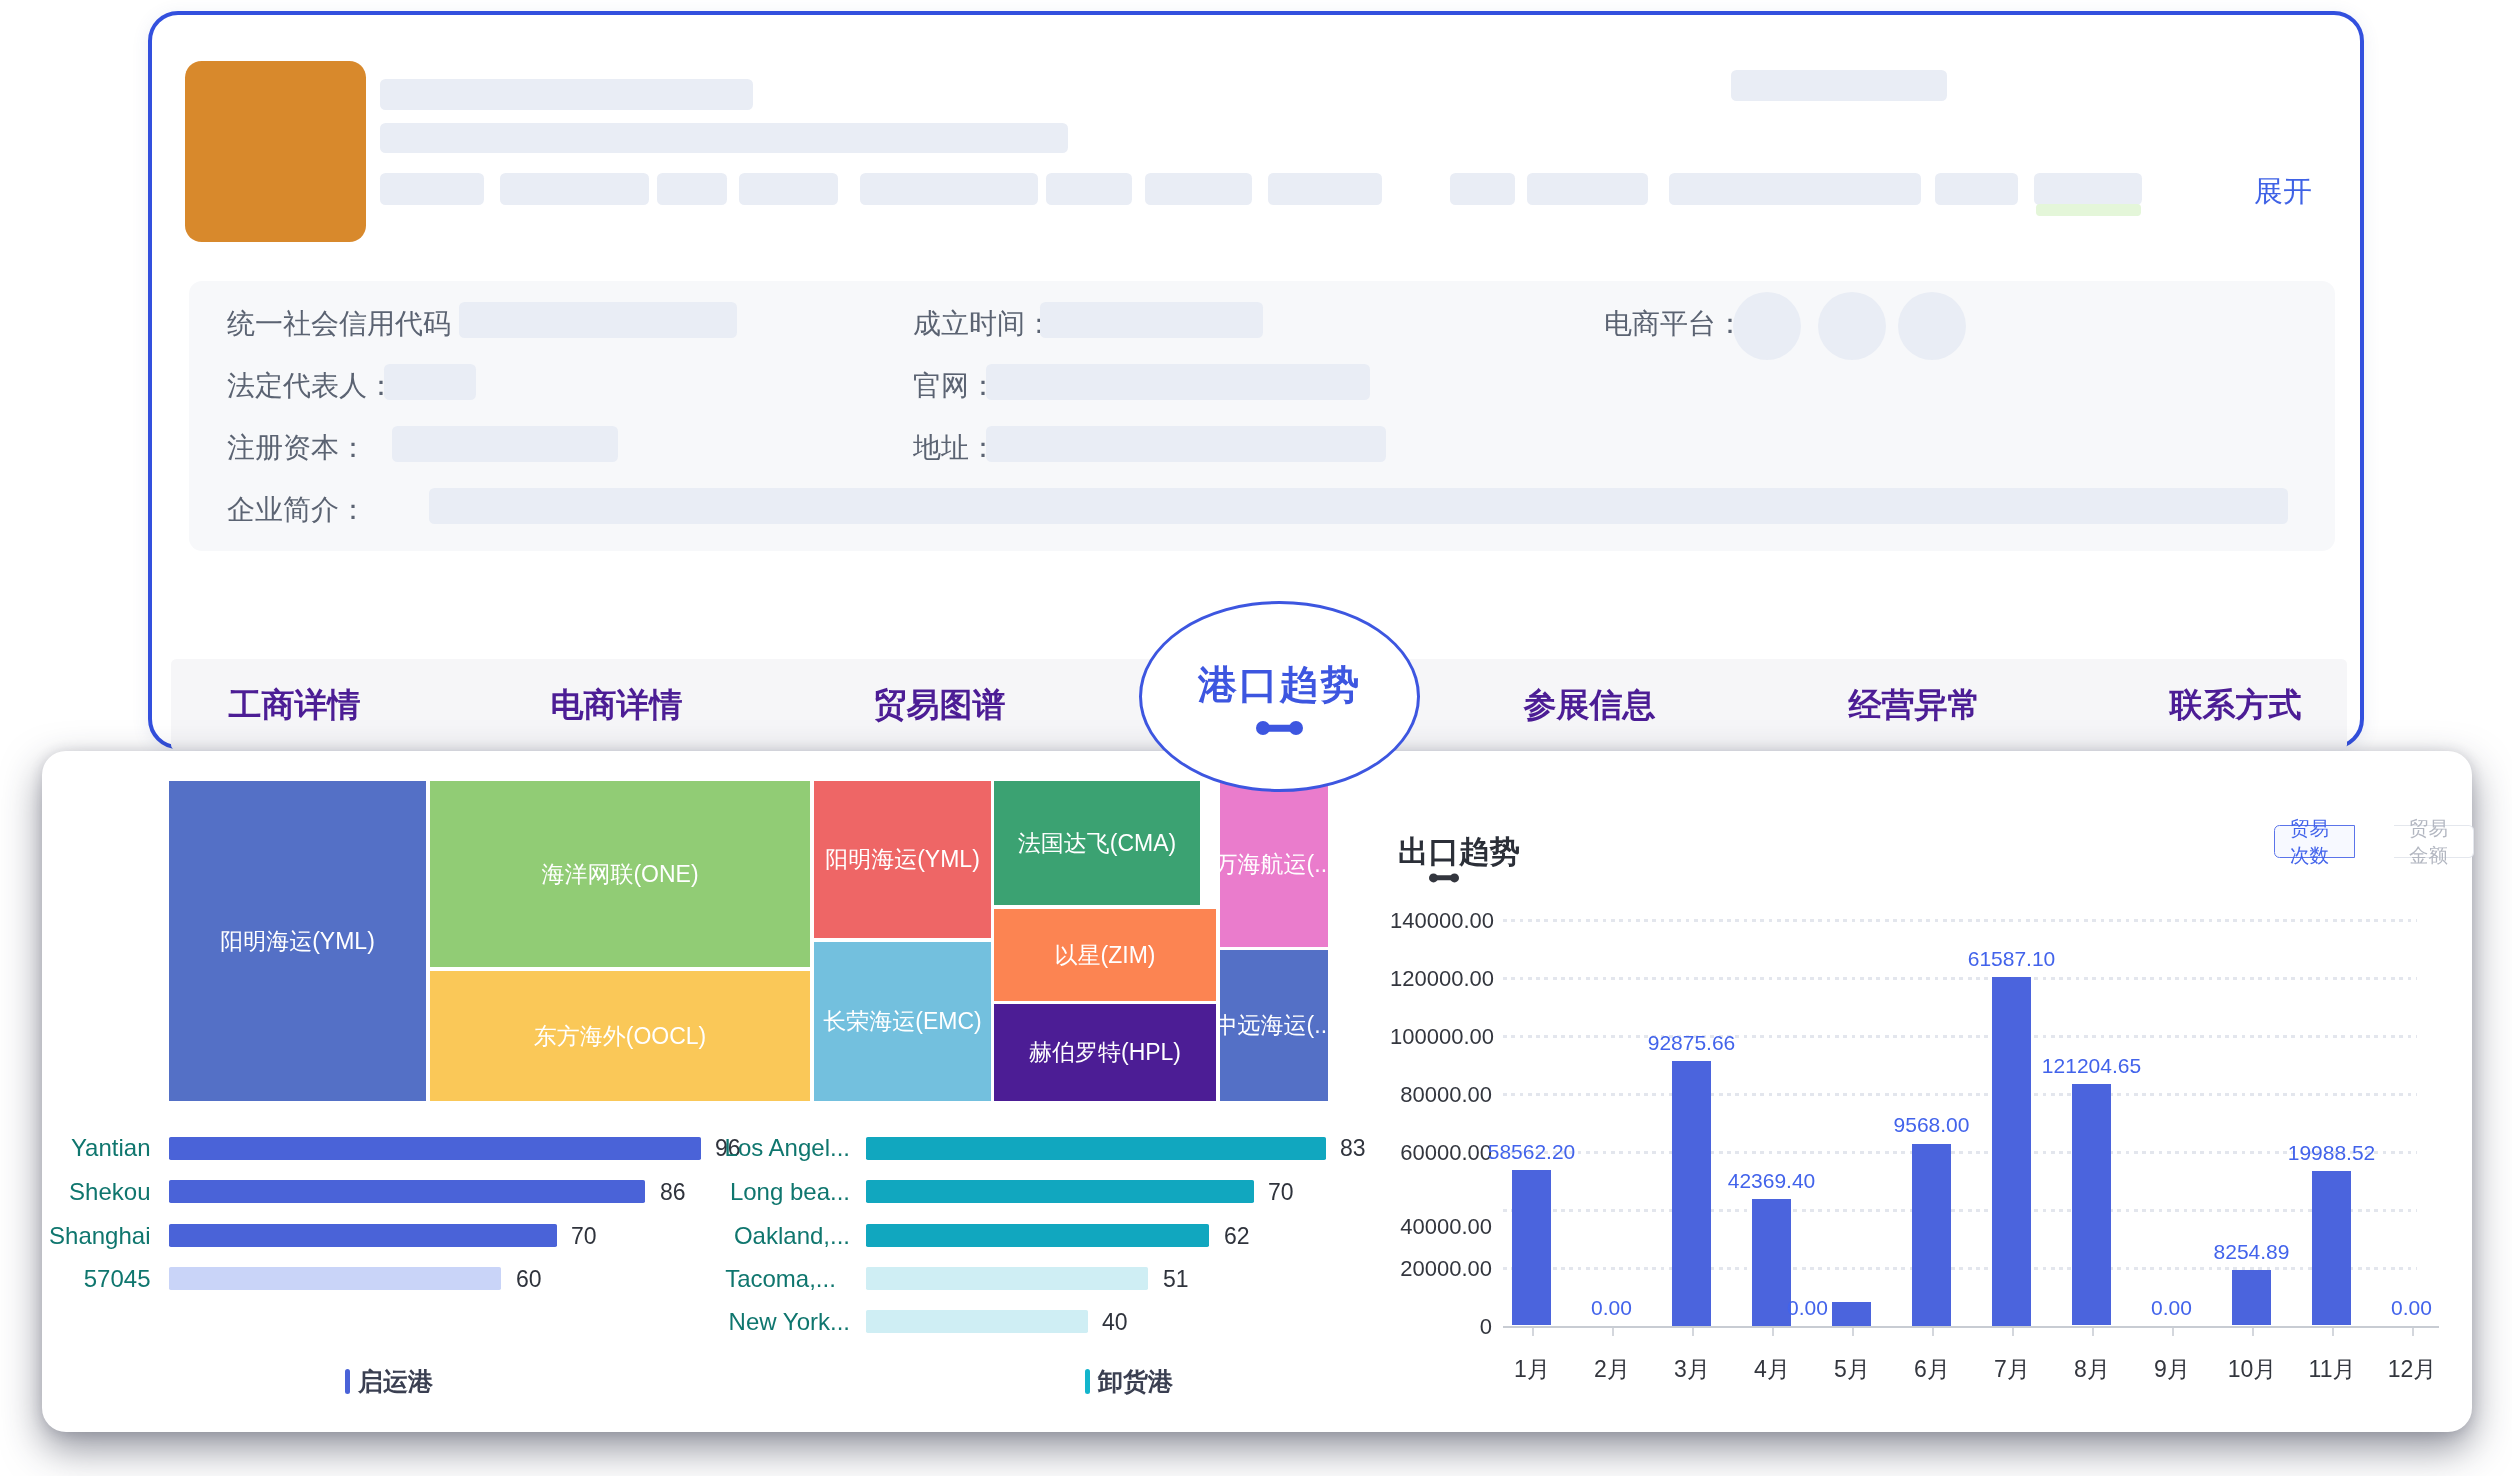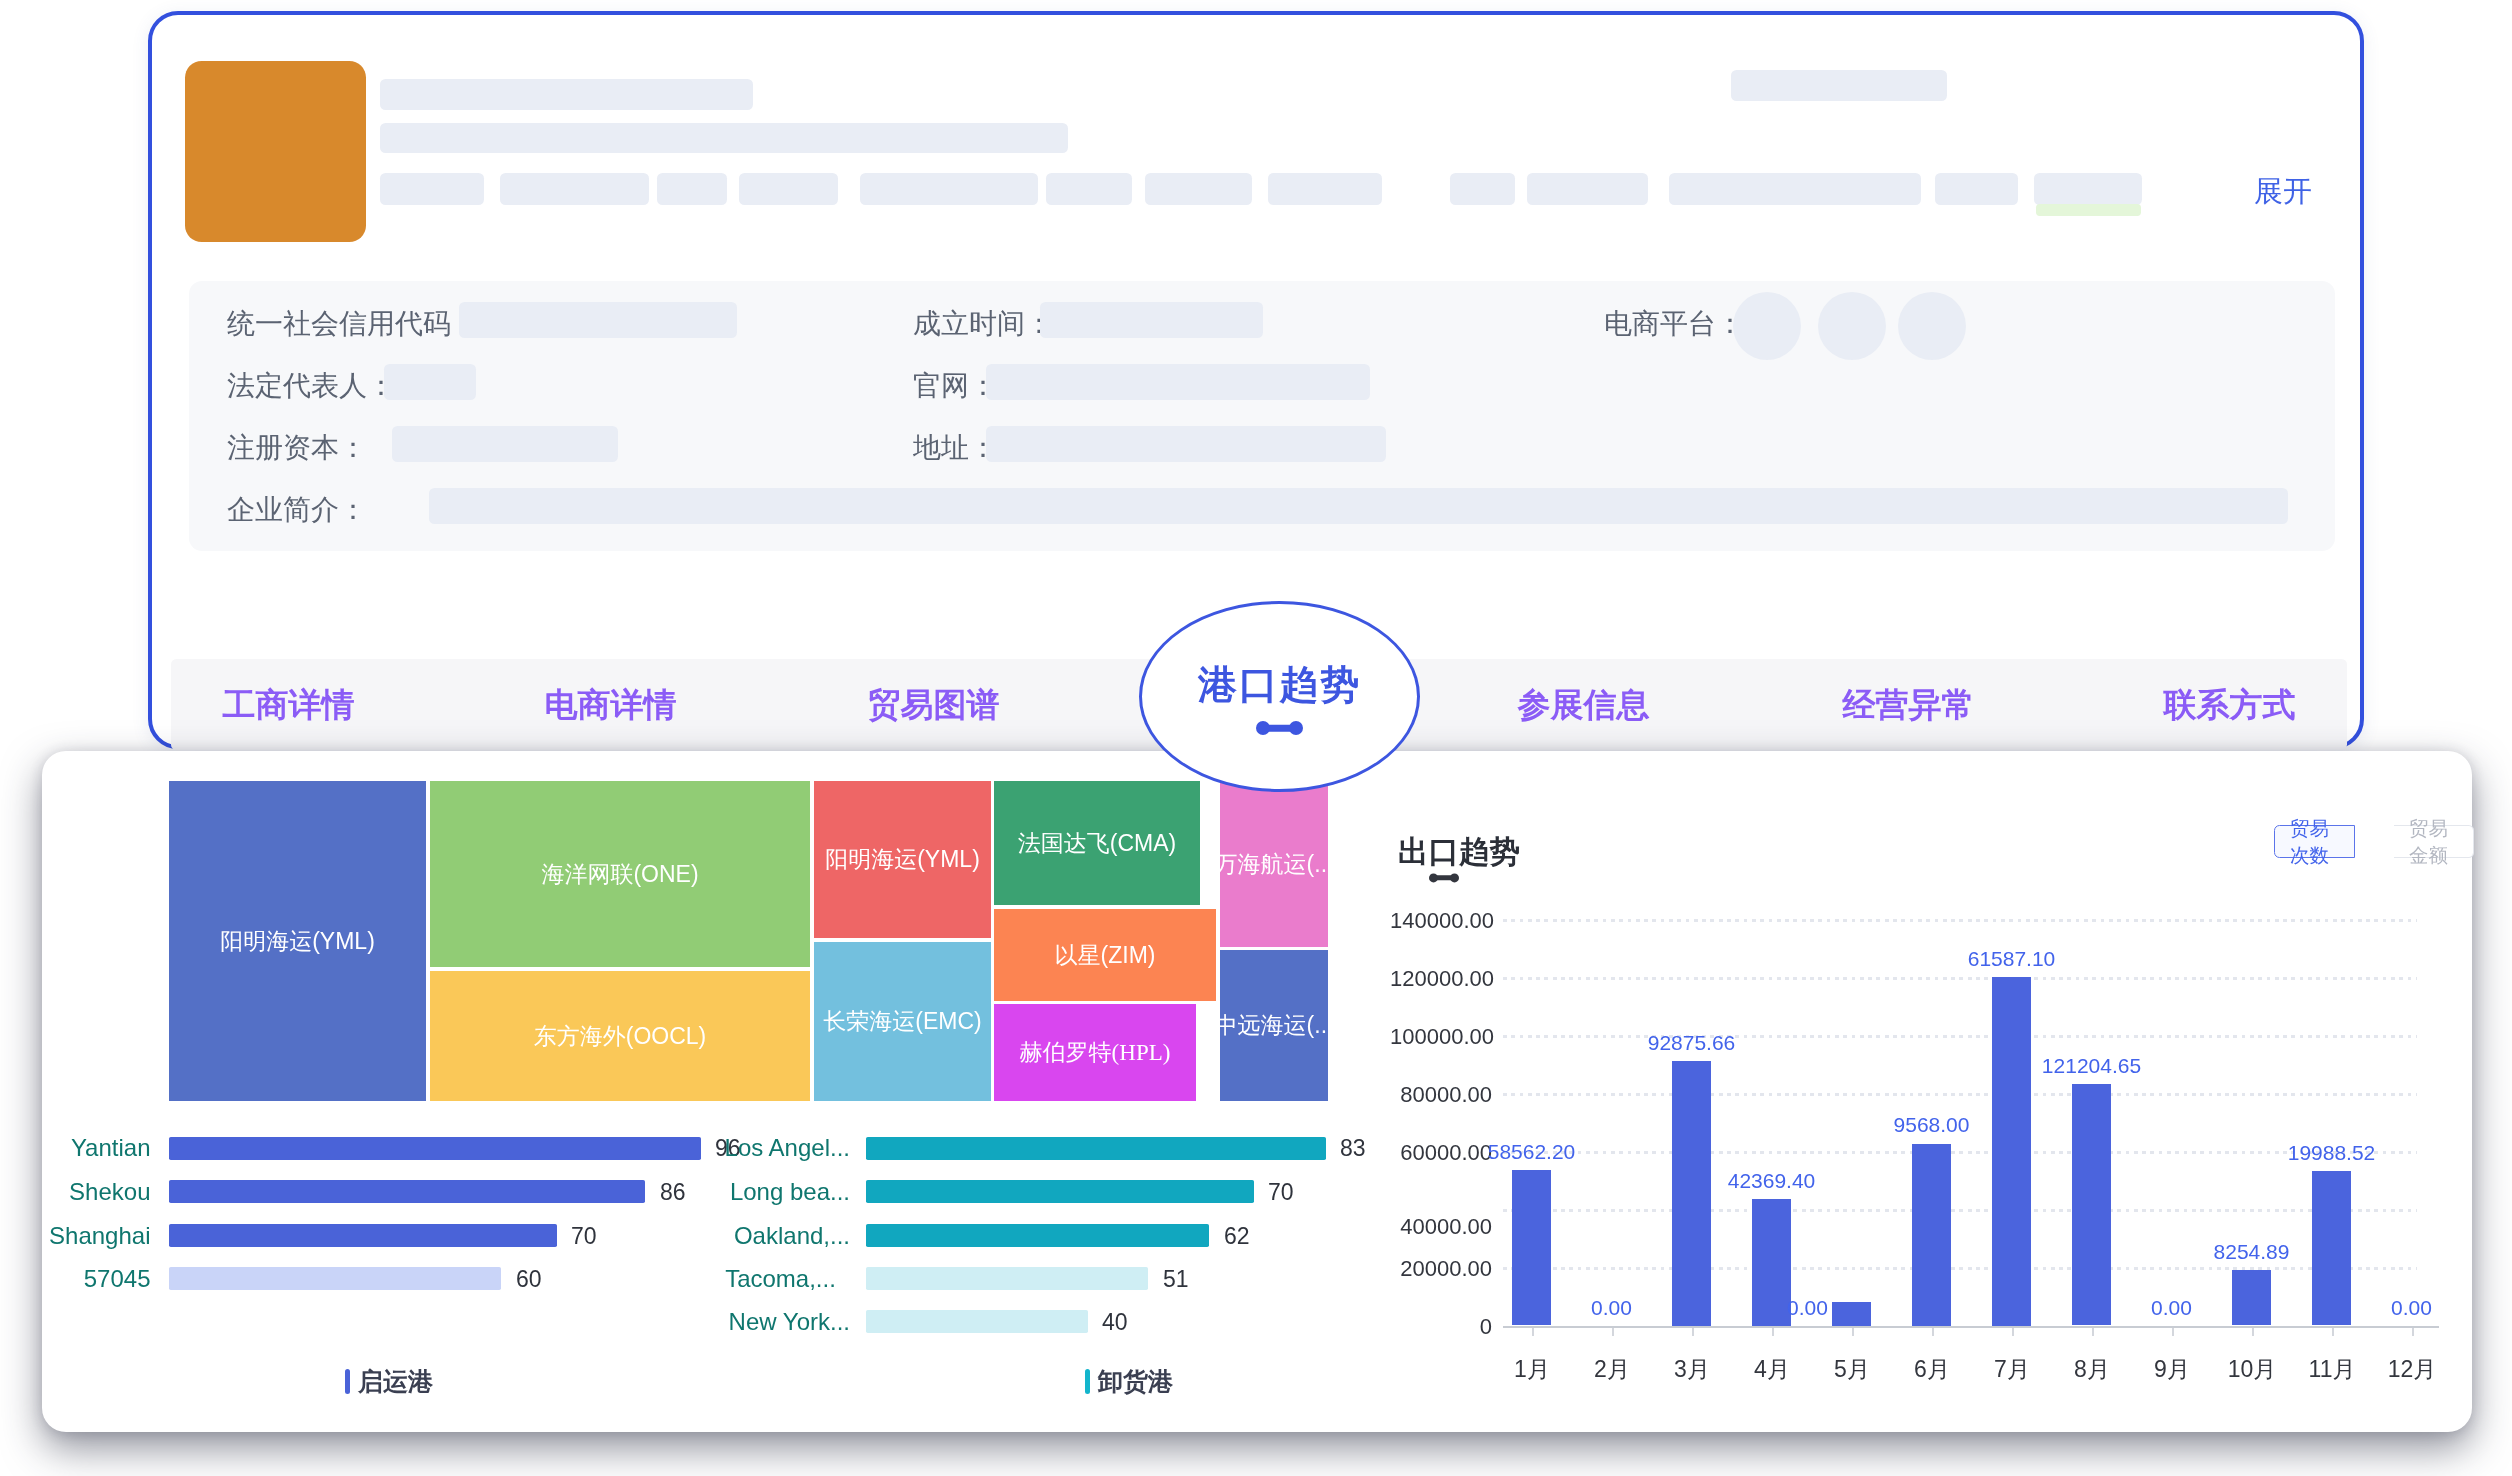--- a/index.html
+++ b/index.html
@@ -14,21 +14,21 @@
   .ph{position:absolute;background:#e9edf5;border-radius:5.5px;}
   .ph-green{position:absolute;background:#e4f6d9;border-radius:3.7px;}
   .expand-link{position:absolute;left:2102px;top:157px;font-size:29px;color:#3f62e6;cursor:pointer;}
 
   .info-panel{position:absolute;left:37px;top:266px;width:2146px;height:270px;background:#f7f8fa;border-radius:13px;}
   .f-label{position:absolute;font-size:28px;color:#5b6372;white-space:nowrap;}
   .f-ph{position:absolute;background:#e9edf5;border-radius:5.5px;}
   .plat-circle{position:absolute;width:68px;height:68px;border-radius:50%;background:#e9edf5;}
 
   .tab-strip{position:absolute;left:18.5px;top:644px;width:2176px;height:91px;background:#f6f6f8;border-radius:5.5px;}
-  .tab{position:absolute;top:50%;transform:translate(-50%,-50%);font-size:33px;font-weight:600;color:#8b5cf6;white-space:nowrap;cursor:pointer;}
+  .tab{position:absolute;top:50%;transform:translate(-50%,-50%);font-size:33px;font-weight:600;color:#4c1d95;white-space:nowrap;cursor:pointer;margin-left:6px;}
 
   .circle-badge{position:absolute;left:1139px;top:601px;width:281px;height:191px;background:#fff;
     border:3.7px solid #3d56e0;border-radius:50%;z-index:60;display:flex;flex-direction:column;
     align-items:center;justify-content:center;gap:9.2px;}
   .circle-badge .label{font-size:39px;font-weight:700;color:#3d56e0;letter-spacing:1.8px;}
   .dumbbell{position:relative;height:14px;}
   .dumbbell .bar{position:absolute;top:50%;transform:translateY(-50%);left:0;right:0;border-radius:3.7px;}
   .dumbbell .dot{position:absolute;top:50%;transform:translateY(-50%);border-radius:50%;}
   .db-blue{width:44px;}
   .db-blue .bar{background:#3d56e0;height:6.5px;}
@@ -144,21 +144,21 @@
   <div class="bottom-panel">
 
     <div class="treemap" id="treemap">
         <div class="tm-block" style="left: 0px; top: 0px; width: 257px; height: 320px; background: rgb(84, 112, 198);">阳明海运(YML)</div>
         <div class="tm-block" style="left: 261px; top: 0px; width: 380px; height: 186px; background: rgb(145, 204, 117);">海洋网联(ONE)</div>
         <div class="tm-block" style="left: 261px; top: 190px; width: 380px; height: 130px; background: rgb(250, 200, 88);">东方海外(OOCL)</div>
         <div class="tm-block" style="left: 645px; top: 0px; width: 177px; height: 157px; background: rgb(238, 102, 102);">阳明海运(YML)</div>
         <div class="tm-block" style="left: 645px; top: 161px; width: 177px; height: 159px; background: rgb(115, 192, 222);">长荣海运(EMC)</div>
         <div class="tm-block" style="left: 825px; top: 0px; width: 206px; height: 124px; background: rgb(59, 162, 114);">法国达飞(CMA)</div>
         <div class="tm-block" style="left: 825px; top: 128px; width: 222px; height: 92px; background: rgb(252, 132, 82);">以星(ZIM)</div>
-        <div class="tm-block" style="left: 825px; top: 223px; width: 202px; height: 97px; background: #d946ef; font-family: Liberation Serif, serif;">赫伯罗特(HPL)</div>
+        <div class="tm-block" style="left: 825px; top: 223px; width: 222px; height: 97px; background: #4c1d95;">赫伯罗特(HPL)</div>
         <div class="tm-block" style="left: 1051px; top: 0px; width: 108px; height: 166px; background: rgb(234, 124, 204);">万海航运(...</div>
         <div class="tm-block" style="left: 1051px; top: 169px; width: 108px; height: 151px; background: rgb(84, 112, 198);">中远海运(...</div>
       </div>
 
     <div class="hbar-chart" id="departure-chart" style="left:0px;width:768px">
         <div class="hbar-row" style="left: 0px; top: 15.7px; width: 100%;">
           <div class="hbar-label" style="left: -30.5px; width: 139px;">Yantian</div>
           <div class="hbar-bar" style="left: 127px; width: 532px; background: rgb(74, 99, 216);"></div>
           <div class="hbar-val" style="left: 673px;">96</div>
         </div>

